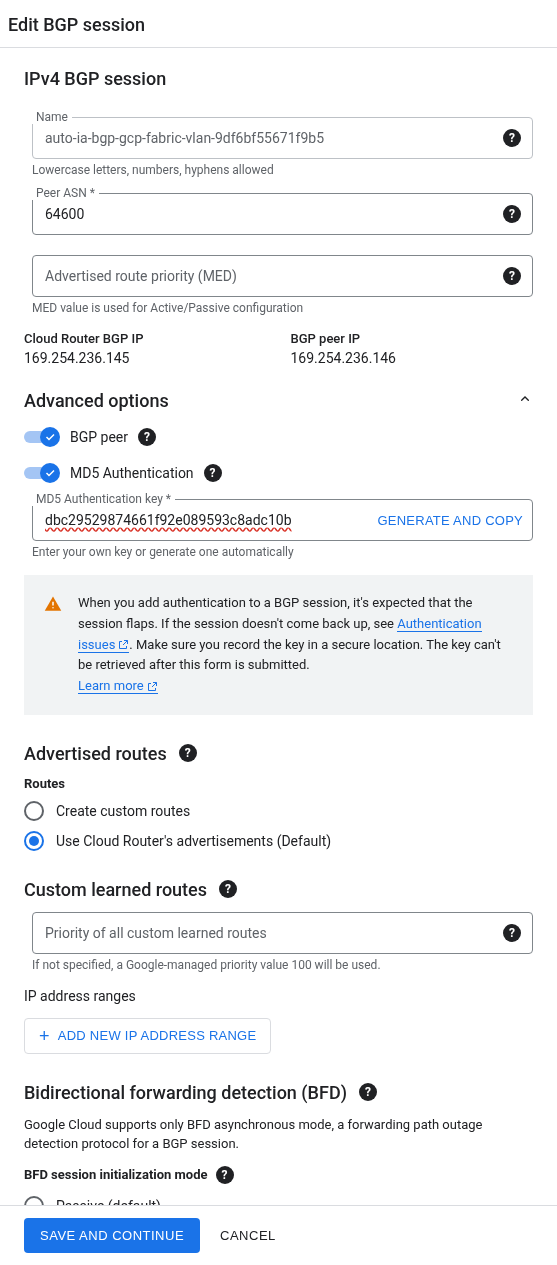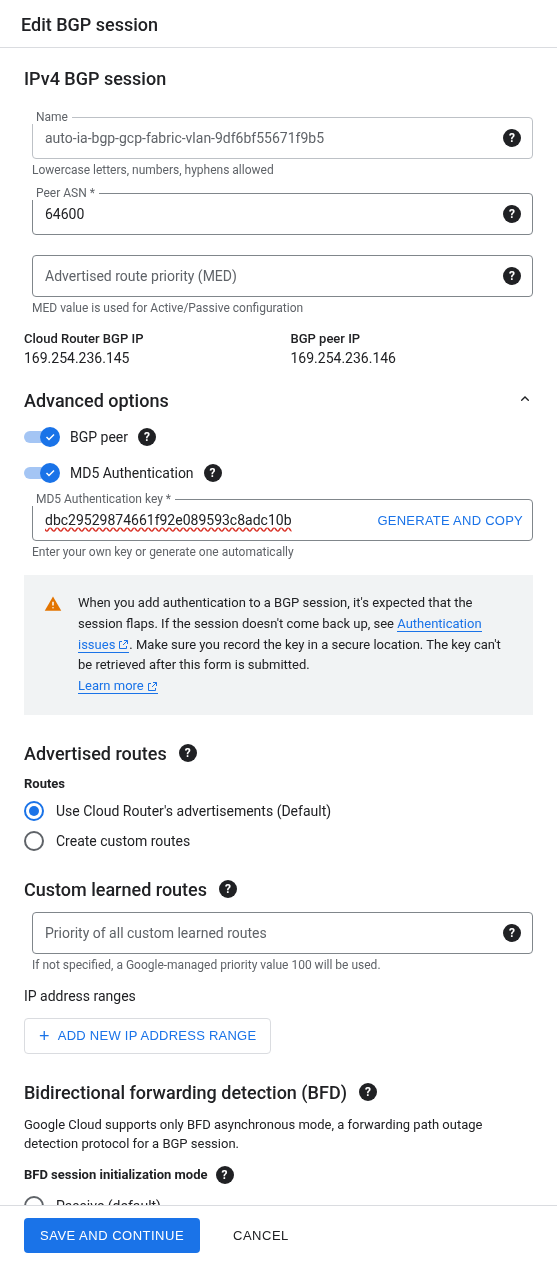--- a/index.html
+++ b/index.html
@@ -1,17 +1,17 @@
 <!DOCTYPE html>
 <html><head>
 <meta charset="utf-8">
 <style>
   * { box-sizing: border-box; margin: 0; padding: 0; }
   body { font-family: Roboto, "Helvetica Neue", Arial, sans-serif; font-size: 14px; color: #202124; width: 557px; background: #fff; }
-  .header { padding: 14px 21px 12px; border-bottom: 1px solid #dadce0; }
+  .header { padding: 14px 8px 12px; border-bottom: 1px solid #dadce0; }
   .header h1 { font-size: 18px; font-weight: 500; }
   .content { padding: 20px 24px 80px; }
   .section-title { font-size: 18px; font-weight: 500; margin-bottom: 12px; display: flex; align-items: center; gap: 12px; }
   .field-wrap { position: relative; margin-bottom: 4px; padding-left: 8px; }
   .field-label { position: absolute; top: -7px; left: 8px; background: #fff; padding: 0 4px; font-size: 12px; color: #5f6368; z-index: 1; }
   .input-box { width: 100%; border: 1px solid #80868b; border-radius: 4px; padding: 12px 40px 12px 12px; font-size: 14px; color: #202124; background: #fff; font-family: inherit; }
   .input-box::placeholder { color: #5f6368; }
   .input-box.readonly { color: #5f6368; border-color: #bdc1c6; margin-top: 28px; }
   .help-text { font-size: 12px; color: #5f6368; margin: 4px 0 16px 8px; }
   .help-icon { position: absolute; right: 12px; top: 50%; transform: translateY(-50%); width: 18px; height: 18px; border-radius: 50%; background: #202124; color: #fff; display: flex; align-items: center; justify-content: center; font-size: 12px; font-weight: 700; cursor: pointer; }
@@ -42,21 +42,21 @@
   .radio-row { display: flex; align-items: center; gap: 12px; margin-bottom: 10px; cursor: pointer; }
   .radio { width: 20px; height: 20px; border: 2px solid #5f6368; border-radius: 50%; display: flex; align-items: center; justify-content: center; flex-shrink: 0; }
   .radio.checked { border-color: #1a73e8; }
   .radio.checked::after { content: ""; width: 10px; height: 10px; background: #1a73e8; border-radius: 50%; }
   .radio-indent { margin-left: 32px; font-size: 13px; color: #202124; margin-bottom: 12px; margin-top: -4px; }
   .section-gap { margin-top: 28px; text-align: right; }
   .outline-btn { border: 1px solid #dadce0; background: #fff; color: #1a73e8; font-weight: 500; padding: 8px 14px; border-radius: 4px; cursor: pointer; display: inline-flex; align-items: center; gap: 8px; font-size: 13px; letter-spacing: .25px; }
   .plus-icon { font-size: 18px; font-weight: 400; line-height: 1; }
   .bfd-desc { font-size: 13px; color: #202124; margin-bottom: 12px; line-height: 1.5; }
   .bfd-sublabel { font-size: 13px; font-weight: 700; display: flex; align-items: center; gap: 8px; margin-bottom: 12px; }
-  .footer { position: fixed; bottom: 0; left: 0; width: 557px; background: #fff; border-top: 1px solid #dadce0; padding: 12px 24px; display: flex; gap: 33px; align-items: center; }
+  .footer { position: fixed; bottom: 0; left: 0; width: 557px; background: #fff; border-top: 1px solid #dadce0; padding: 12px 24px; display: flex; gap: 20px; align-items: center; }
   .primary-btn { background: #1a73e8; color: #fff; border: none; padding: 10px 16px; border-radius: 4px; font-weight: 500; font-size: 13px; letter-spacing: .5px; cursor: pointer; }
   .text-btn { background: none; border: none; color: #202124; font-weight: 500; font-size: 13px; letter-spacing: .5px; cursor: pointer; }
 </style>
 </head>
 <body>
 
 <div class="header">
   <h1>Edit BGP session</h1>
 </div>
 
@@ -154,26 +154,26 @@
     </div>
   </div>
 
   
   <h2 class="section-title">
     <span>Advertised routes</span>
     <span class="help-icon inline">?</span>
   </h2>
   <div class="sub-label">Routes</div>
   <div class="radio-row">
+    <div class="radio"></div>
+    <span>Create custom routes</span>
+  </div>
+  <div class="radio-row">
     <div class="radio checked"></div>
     <span>Use Cloud Router's advertisements (Default)</span>
-  </div>
-  <div class="radio-row">
-    <div class="radio"></div>
-    <span>Create custom routes</span>
   </div>
 
   
   <h2 class="section-title section-gap">
     <span>Custom learned routes</span>
     <span class="help-icon inline">?</span>
   </h2>
   <div class="field-wrap">
     <input class="input-box" placeholder="Priority of all custom learned routes" style="">
     <span class="help-icon">?</span>

